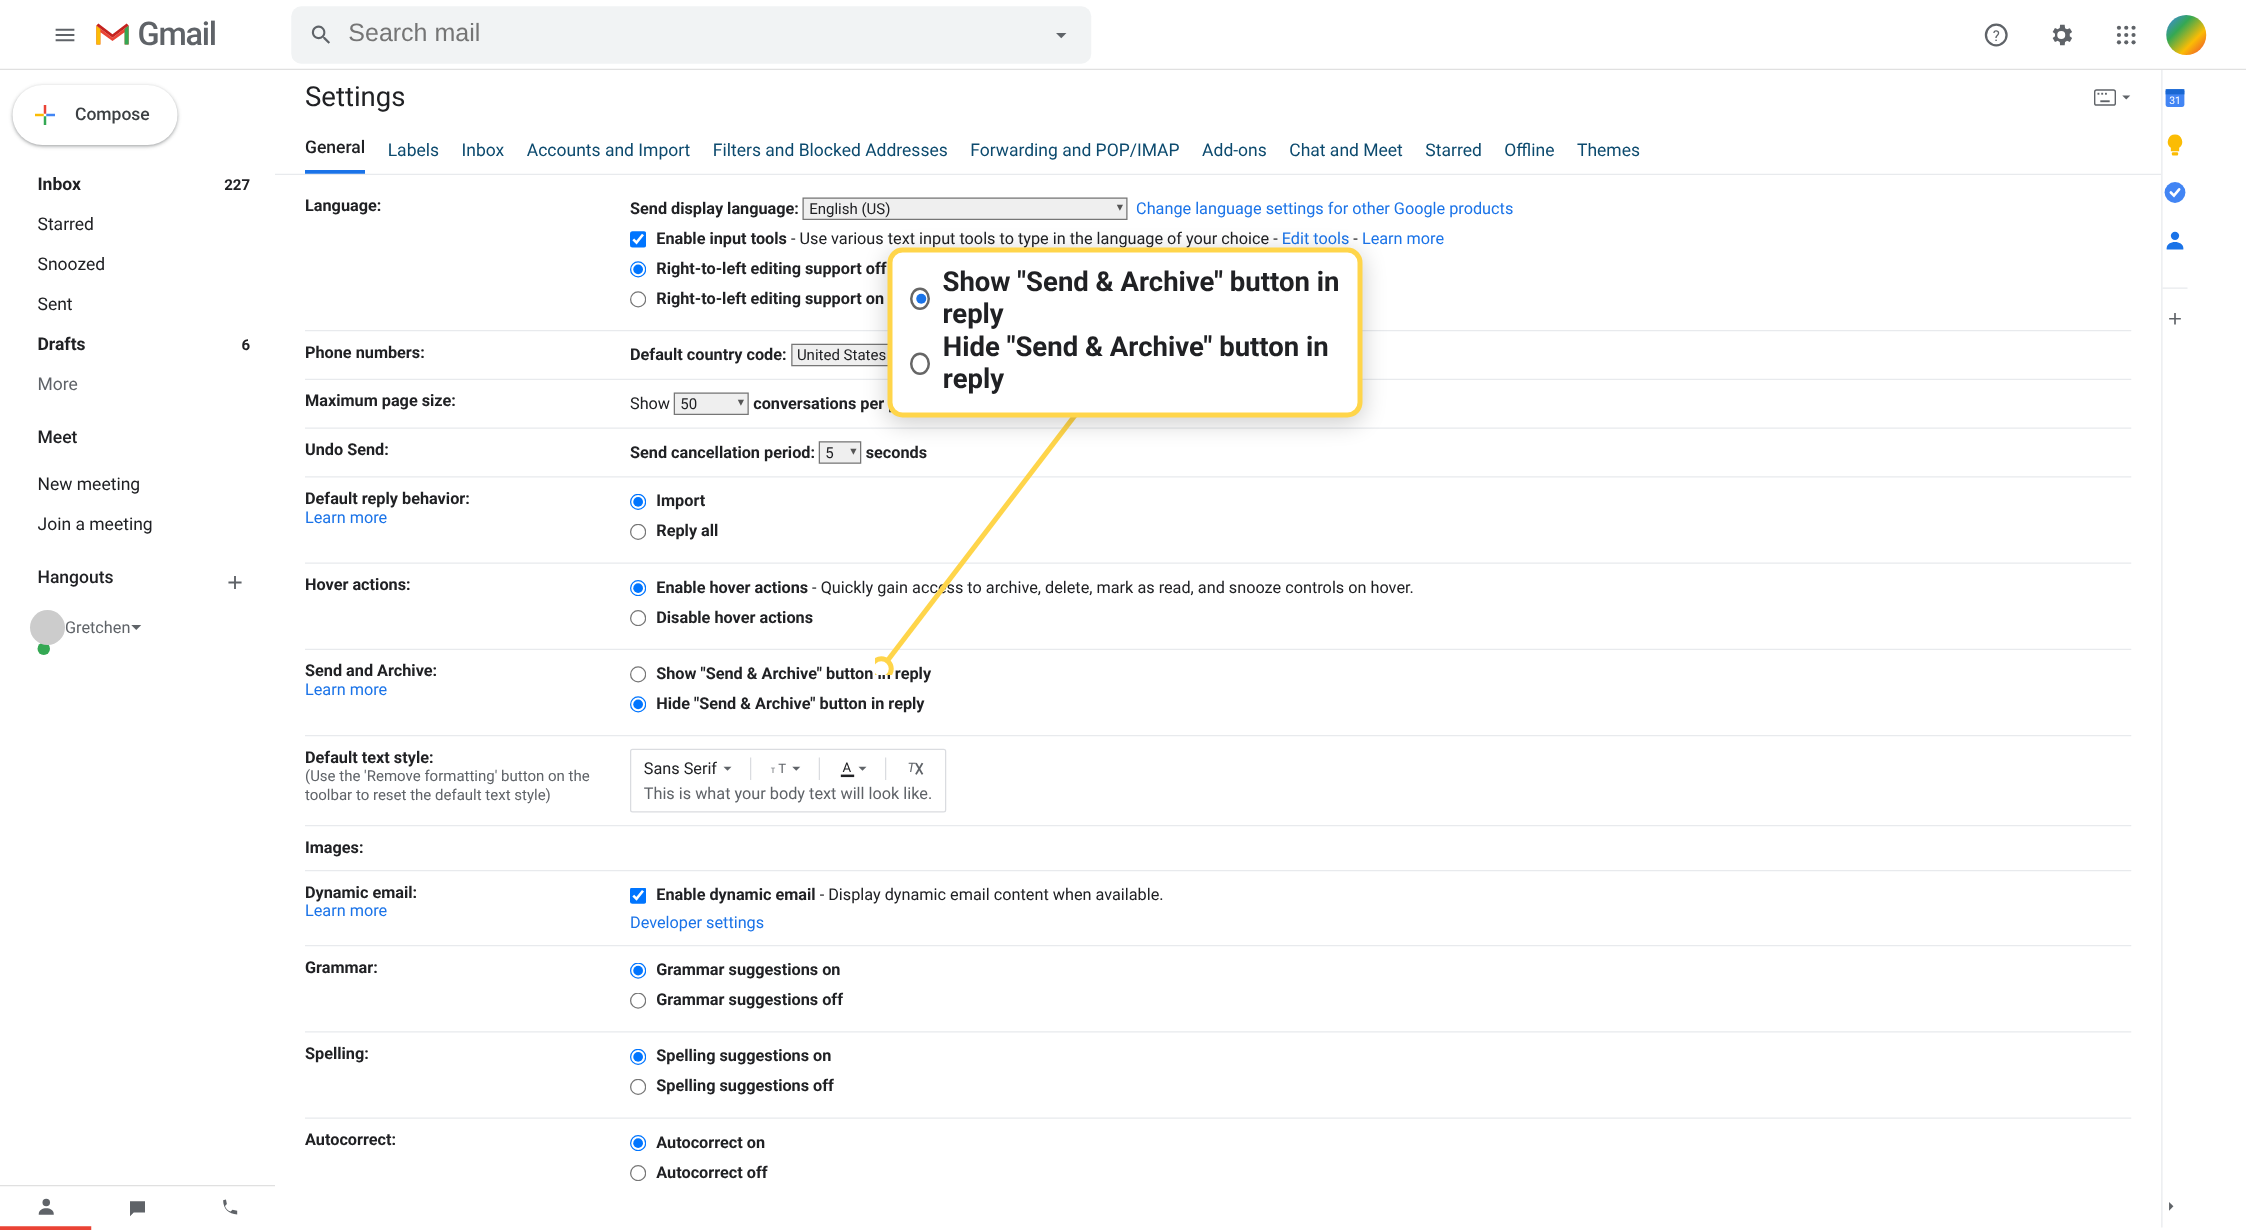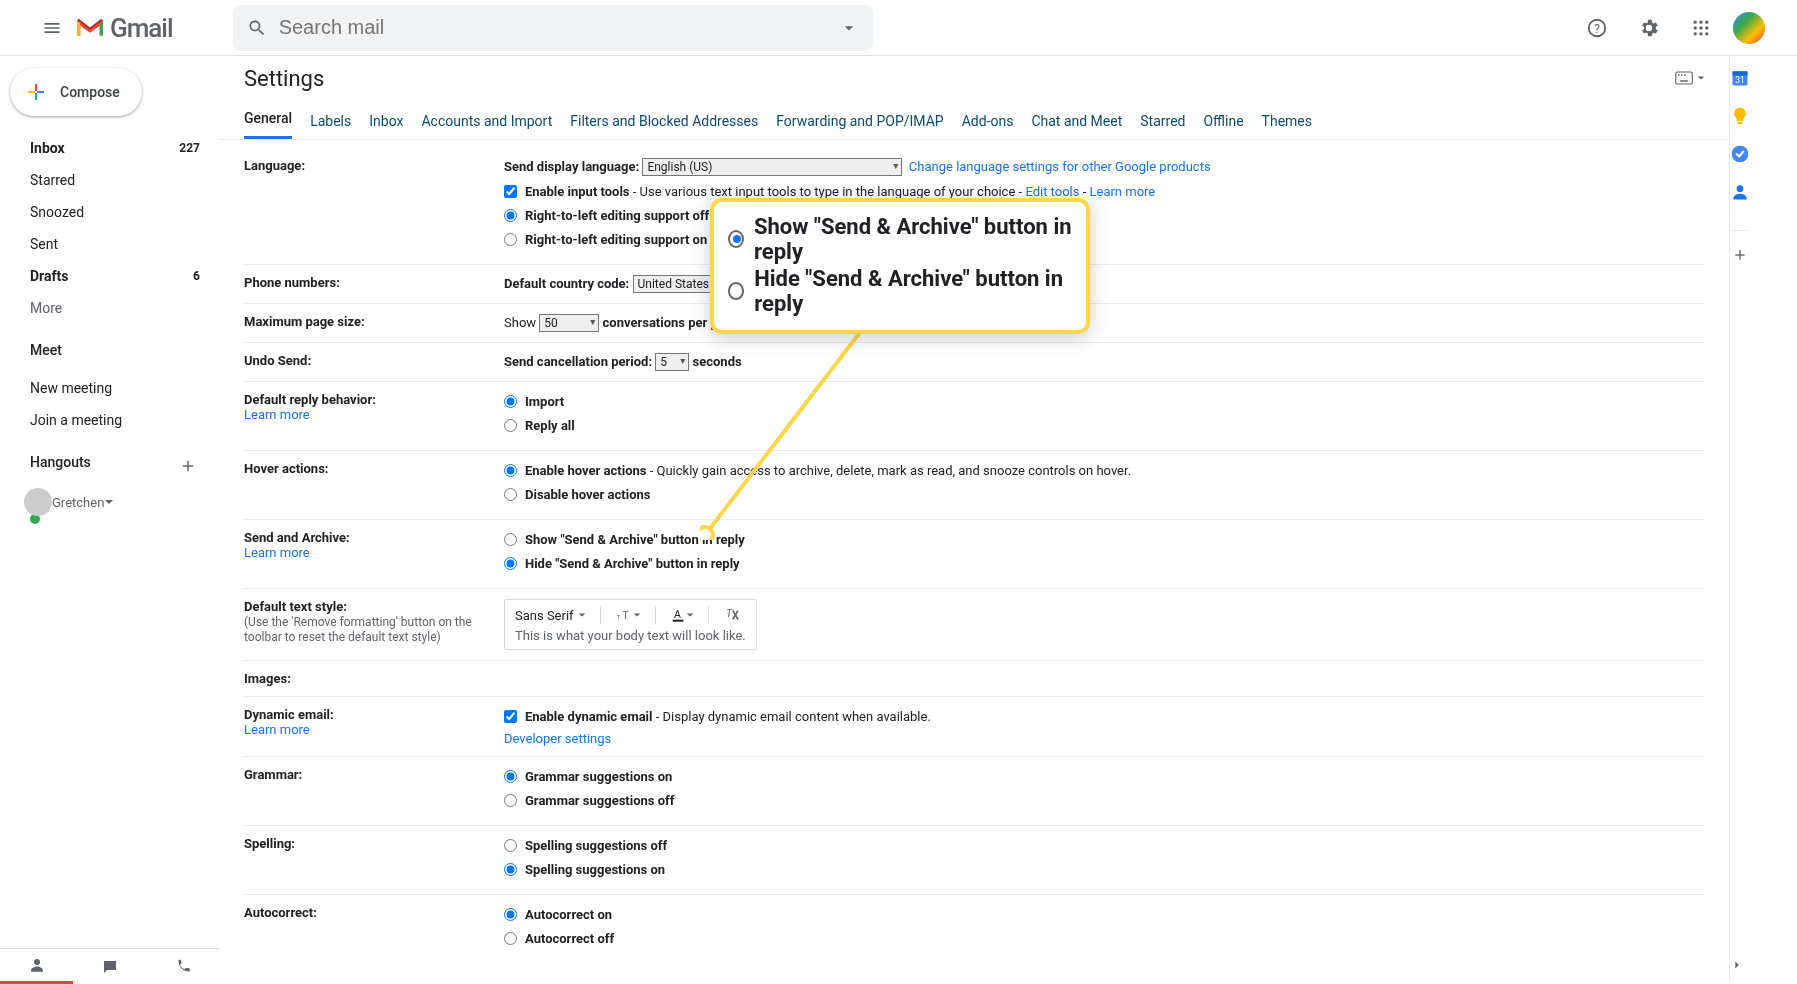--- a/index.html
+++ b/index.html
@@ -417,26 +417,26 @@
               <input type="radio" name="gram" style="">
               <b>Grammar suggestions off</b>
             </div>
         </div>
       </div>
 
       <div class="row">
         <div class="label-col"><b>Spelling:</b></div>
         <div class="content-col">
           <div class="radio-line">
+              <input type="radio" name="spell" checked="" style="">
+              <b>Spelling suggestions on</b>
+            </div>
+          <div class="radio-line">
               <input type="radio" name="spell" style="">
               <b>Spelling suggestions off</b>
-            </div>
-          <div class="radio-line">
-              <input type="radio" name="spell" checked="" style="">
-              <b>Spelling suggestions on</b>
             </div>
         </div>
       </div>
 
       <div class="row">
         <div class="label-col"><b>Autocorrect:</b></div>
         <div class="content-col">
           <div class="radio-line">
               <input type="radio" name="auto" checked="" style="">
               <b>Autocorrect on</b>

